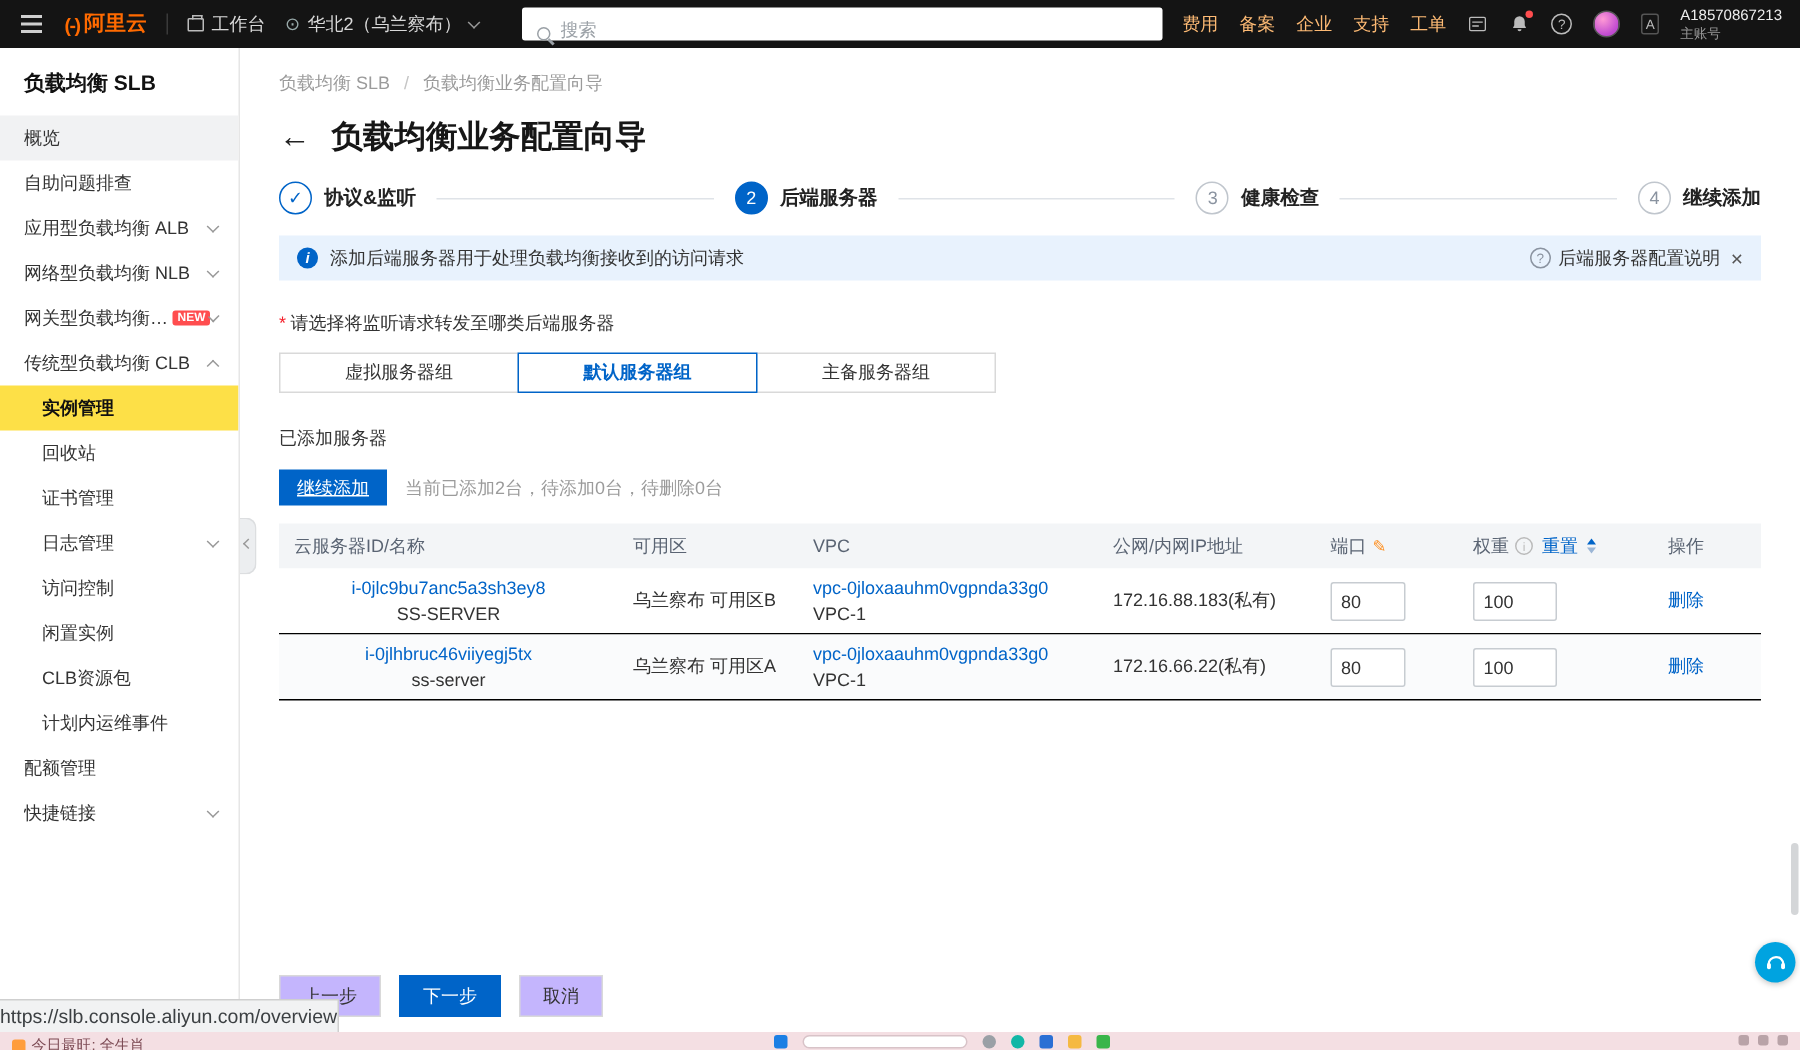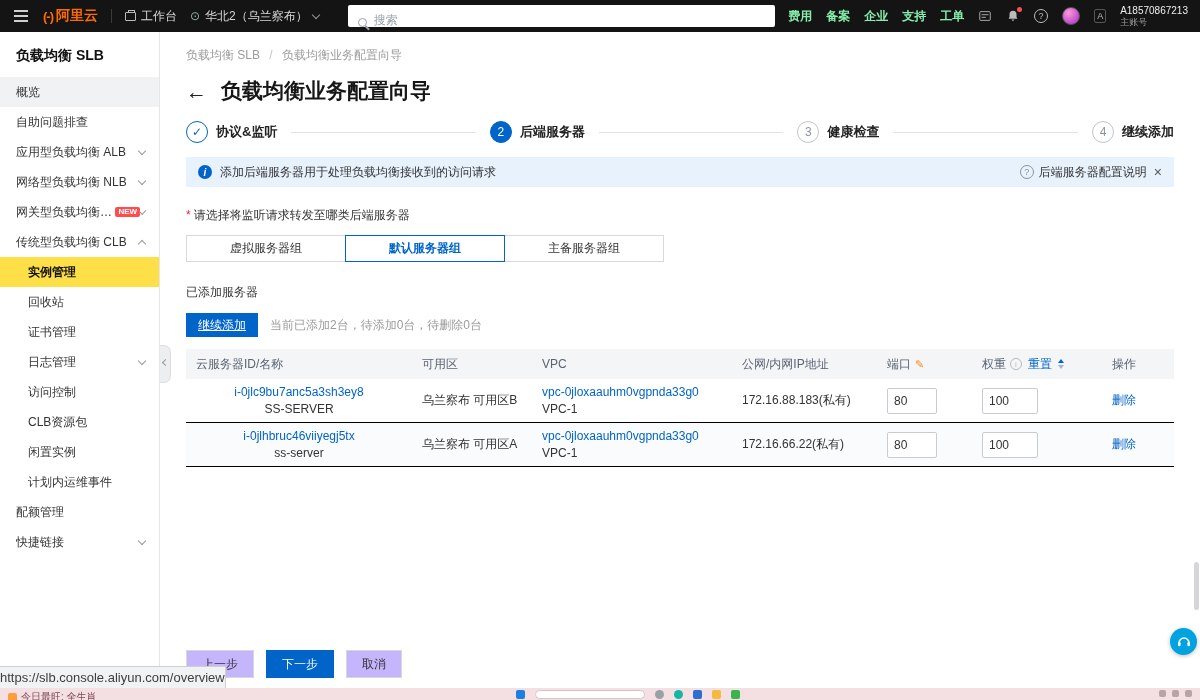--- a/index.html
+++ b/index.html
@@ -26,21 +26,21 @@
   .chev.up{transform:rotate(-135deg);margin-top:3px;}
   .chev.left{transform:rotate(135deg);}
   .tb-search{display:flex;align-items:flex-end;gap:7px;background:#fff;border-radius:2px;height:22px;
     width:462px;margin-left:16px;padding:0 10px;}
   .search-glyph{width:9px;height:9px;border:1.5px solid #9aa0a6;border-radius:50%;position:relative;flex:none;}
   .search-glyph::after{content:"";position:absolute;width:5px;height:1.5px;background:#9aa0a6;
     transform:rotate(45deg);right:-4px;bottom:-2px;}
   .tb-search input{border:none;outline:none;background:transparent;font-size:12px;color:#333;width:100%;}
   .tb-search input::placeholder{color:#9aa0a6;}
   .tb-right{display:flex;align-items:center;gap:14px;margin-left:auto;white-space:nowrap;}
-  .tb-link{cursor:pointer;color:#86efac;font-weight:bold;}
+  .tb-link{cursor:pointer;color:#fdba74;}
   .icon-btn{position:relative;display:flex;align-items:center;cursor:pointer;}
   .red-dot{position:absolute;top:-2px;right:-2px;width:5px;height:5px;border-radius:50%;background:#ff4d4f;}
   .qcircle{width:14px;height:14px;border:1px solid #bbb;border-radius:50%;display:flex;align-items:center;
     justify-content:center;font-size:9px;color:#bbb;}
   .avatar{width:18px;height:18px;border-radius:50%;background:radial-gradient(circle at 35% 30%,#ff9ad5,#c04ad1 70%);
     border:1px solid #555;cursor:pointer;}
   .lang-icon{font-size:9px;color:#bbb;border:1px solid #555;border-radius:2px;padding:1px 2px;cursor:pointer;}
   .account{line-height:1.15;text-align:left;cursor:pointer;}
   .acc-id{font-size:10px;color:#eee;}
   .acc-role{font-size:9px;color:#999;}
@@ -243,24 +243,24 @@
     <span class="lbl">证书管理</span>
   </div>
   <div class="sb-item sub">
     <span class="lbl">日志管理</span>
     <span class="chev"></span>
   </div>
   <div class="sb-item sub">
     <span class="lbl">访问控制</span>
   </div>
   <div class="sb-item sub">
+    <span class="lbl">闲置实例</span>
+  </div>
+  <div class="sb-item sub">
     <span class="lbl">CLB资源包</span>
-  </div>
-  <div class="sb-item sub">
-    <span class="lbl">闲置实例</span>
   </div>
   <div class="sb-item sub">
     <span class="lbl">计划内运维事件</span>
   </div>
   <div class="sb-item">
     <span class="lbl">配额管理</span>
   </div>
   <div class="sb-item">
     <span class="lbl">快捷链接</span>
     <span class="chev"></span>

